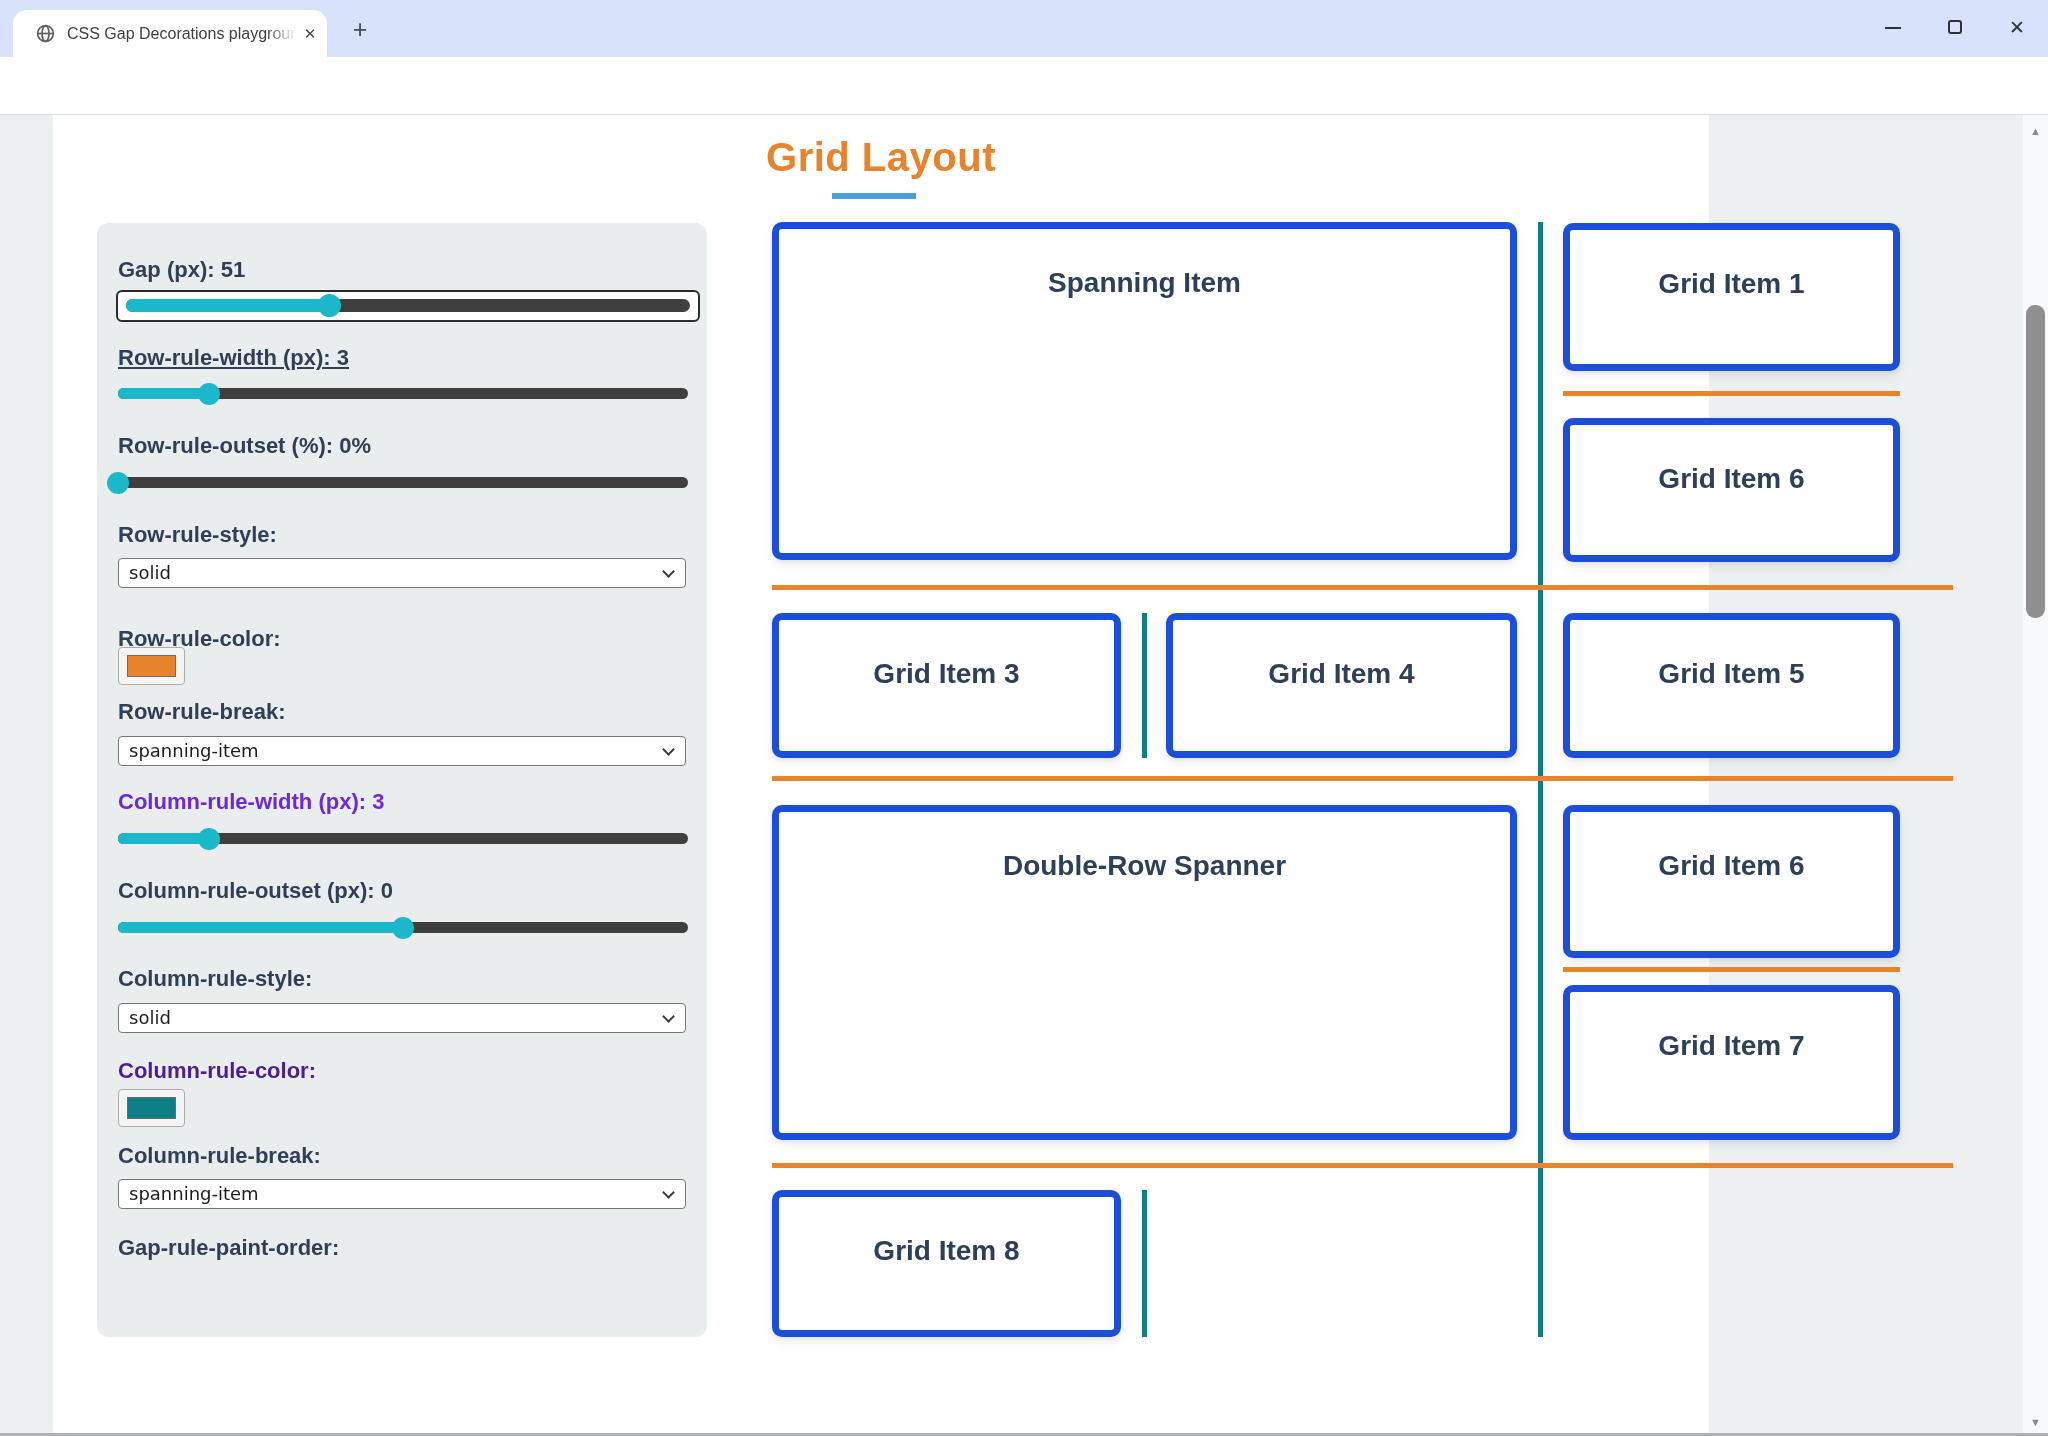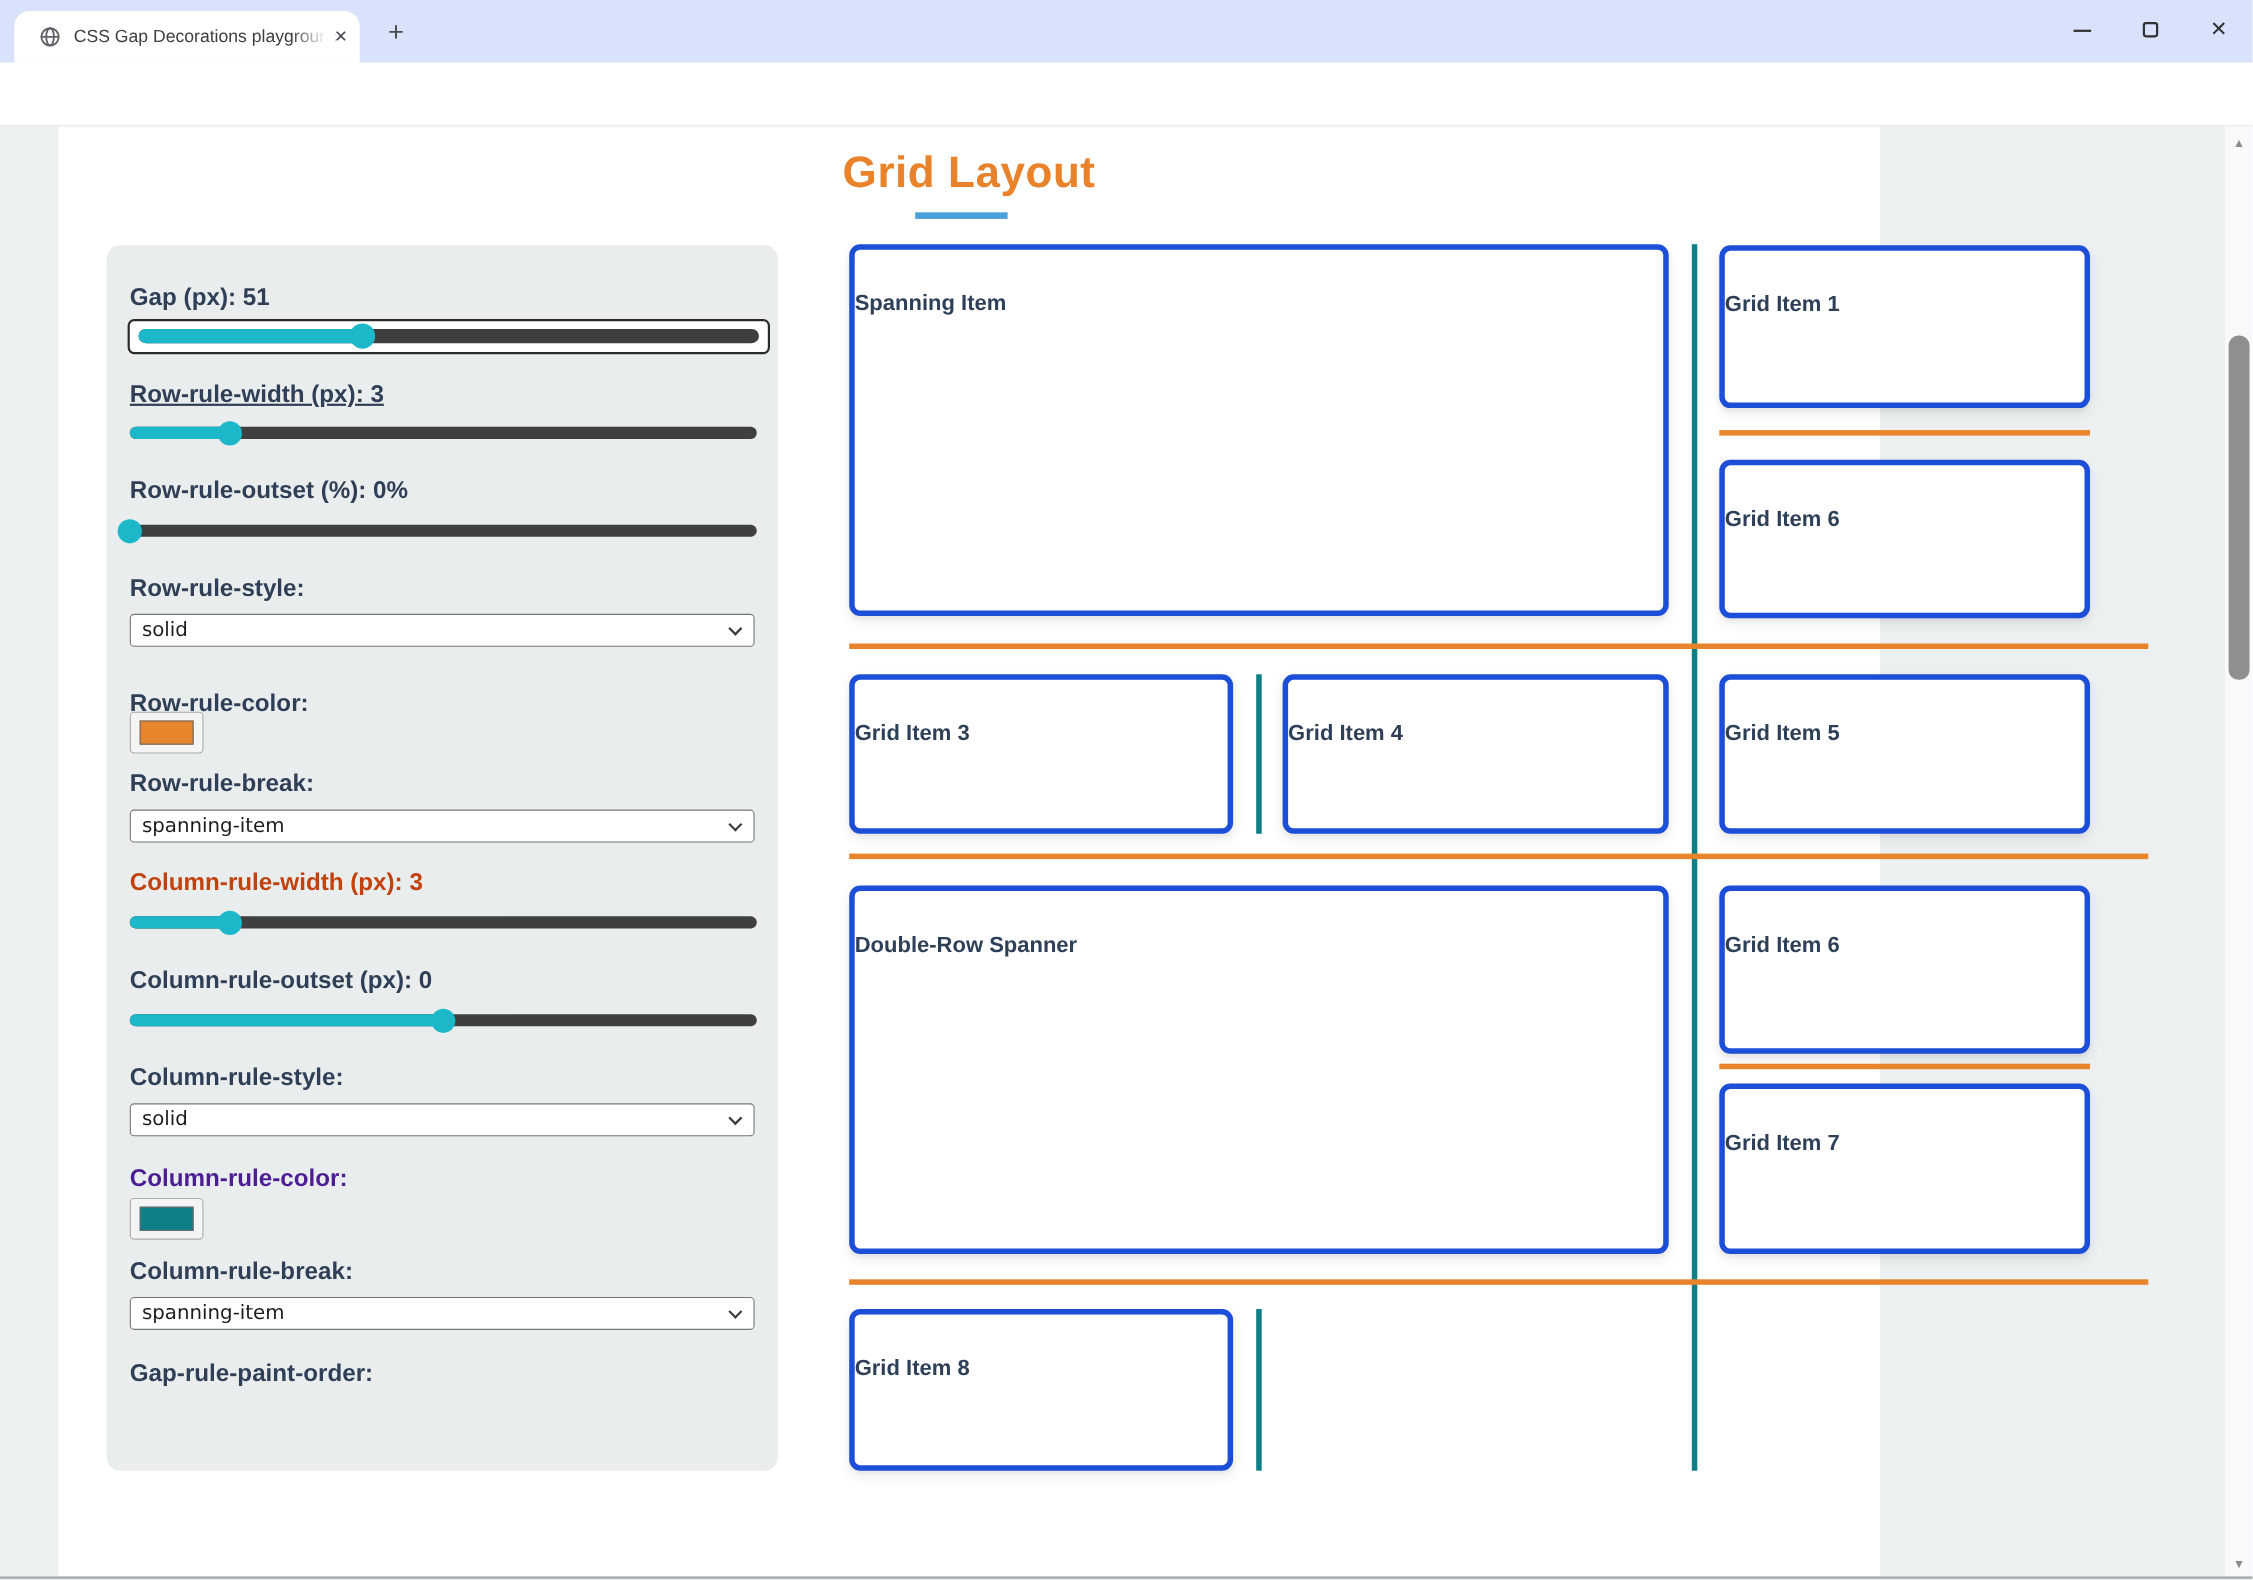--- a/index.html
+++ b/index.html
@@ -81,23 +81,23 @@
   .ctl-select .chev { position:absolute; right:12px; top:8px; width:9px; height:9px;
                       border-right:2px solid #3c3c3c; border-bottom:2px solid #3c3c3c;
                       transform:rotate(45deg); }
   .ctl-color { position:absolute; left:21px; width:67px; height:38px; background:#f4f4f4;
                border:1px solid #ababab; border-radius:4px; }
   .ctl-color .swatch { position:absolute; left:8px; top:7px; right:8px; bottom:7px;
                        border:1px solid #6b6b6b; }
 
   
   .grid { position:absolute; left:719px; top:107px; width:1181px; height:1115px; }
-  .gcard { position:absolute; background:#fff; border:5px solid #1d4ed8; border-radius:10px;
+  .gcard { position:absolute; background:#fff; border:7px solid #1d4ed8; border-radius:10px;
            box-shadow:0 2px 4px rgba(0,0,0,0.05), 0 5px 12px rgba(0,0,0,0.07);
-           text-align:left; padding-top:38px; font-size:20px; font-weight:600; color:#2e4057; }
+           text-align:center; padding-top:38px; font-size:28px; font-weight:600; color:#2e4057; }
   .vrule { position:absolute; width:5px; background:#0e7f86; }
   .hrule { position:absolute; height:5px; background:#e8842b; }
 
   
   .scrollbar { position:absolute; left:2023px; top:115px; width:25px; height:1321px; background:#f8f9fa; }
   .sb-arrow { position:absolute; left:0; width:25px; height:16px; text-align:center; font-size:11px;
               color:#8a8a8a; line-height:16px; }
   .sb-up { top:8px; } .sb-down { bottom:6px; }
   .sb-thumb { position:absolute; left:3px; top:190px; width:19px; height:313px; background:#8f8f8f;
               border-radius:9px; }
@@ -198,21 +198,21 @@
         <div class="ctl-color" style="top:424px">
           <div class="swatch" style="background: rgb(232, 132, 43);"></div>
         </div>
 
         <div class="ctl-label" style="top: 476px; color: rgb(46, 63, 86);">Row-rule-break:</div>
         <div class="ctl-select" style="top:513px">
           <span>spanning-item</span>
           <span class="chev"></span>
         </div>
 
-        <div class="ctl-label" style="top: 566px; color: #c2410c; text-align: center;">Column-rule-width (px): 3</div>
+        <div class="ctl-label" style="top: 566px; color: #6d28d9; text-align: center;">Column-rule-width (px): 3</div>
         <div class="ctl-slider" style="top:603px">
           <div class="track"></div>
           <div class="fill" style="top: 7px; width: 16%; background: rgb(28, 184, 201);"></div>
           <div class="thumb" style="top: 2px; left: 16%; background: rgb(28, 184, 201);"></div>
         </div>
 
         <div class="ctl-label" style="top: 655px; color: rgb(46, 63, 86);">Column-rule-outset (px): 0</div>
         <div class="ctl-slider" style="top:692px">
           <div class="track"></div>
           <div class="fill" style="top: 7px; width: 50%; background: rgb(28, 184, 201);"></div>

